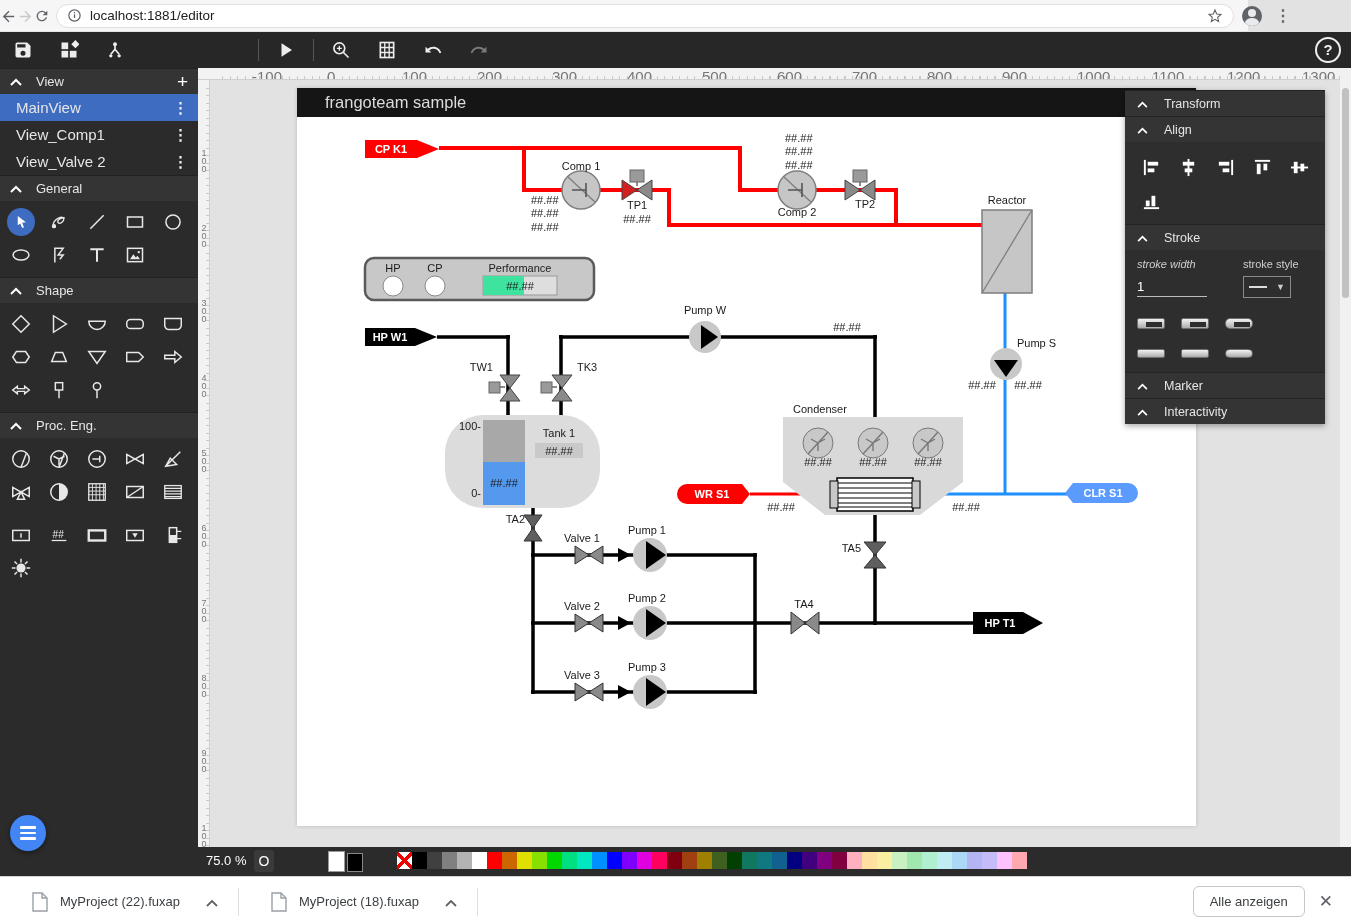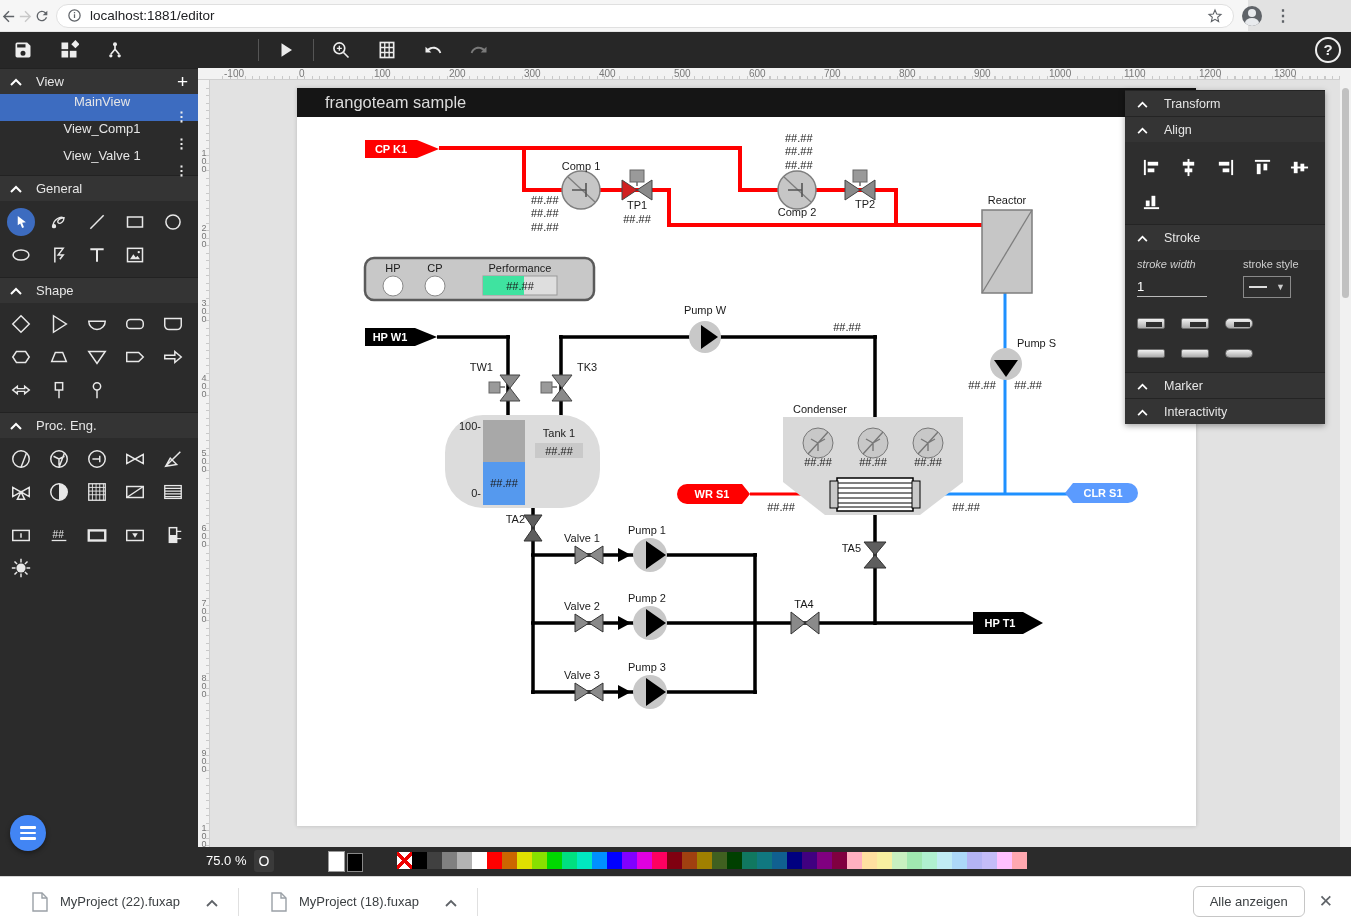--- a/index.html
+++ b/index.html
@@ -28,39 +28,39 @@
   .tb-help { position:absolute; right:10px; top:5px; width:26px; height:26px; border:2px solid #EEE;
     border-radius:50%; color:#EEE; text-align:center; line-height:22px; font-weight:bold; font-size:15px; cursor:pointer; }
 
   
   .sidebar { position:absolute; left:0; top:68px; width:198px; height:808px; background:#2B2B2B; color:#E6E6E6; }
   .sb-header { height:26px; background:#343434; display:flex; align-items:center; padding:0 10px;
     font-size:13px; border-top:1px solid #222; }
   .sb-header .chev { margin-right:14px; }
   .sb-header .plus { margin-left:auto; font-size:19px; color:#FFF; cursor:pointer; }
   .view-list .view-item { height:27px; display:flex; align-items:center; padding:0 10px 0 16px;
-    font-size:13px; cursor:pointer;flex-direction:column; }
+    font-size:15px; cursor:pointer; }
   .view-item.selected { background:#3D6CC0; }
   .view-item .kebab { margin-left:auto; font-weight:bold; color:#EEE; letter-spacing:0; cursor:pointer; }
   .tool-grid { display:flex; flex-wrap:wrap; padding:4px 0 6px 2px; }
   .tool-cell { width:38px; height:33px; display:flex; align-items:center; justify-content:center; cursor:pointer; }
   .tool-cell.sel { }
   .sel-circle { width:28px; height:28px; border-radius:50%; background:#3D6CC0; display:flex; align-items:center; justify-content:center; }
   .fab { position:absolute; left:10px; top:747px; width:36px; height:36px; border-radius:50%;
     background:#4285F4; display:flex; flex-direction:column; align-items:center; justify-content:center; gap:3px; cursor:pointer;
     box-shadow:0 2px 5px rgba(0,0,0,.4); }
   .fab i { display:block; width:16px; height:2.5px; background:#FFF; border-radius:1px; }
 
   
   .ruler-corner { position:absolute; left:198px; top:68px; width:12px; height:12px; background:#EDEDED; border:1px solid #D5D5D5; }
   .ruler-h { position:absolute; left:198px; top:68px; width:1142px; height:12px; background:#F2F2F2;
     border-bottom:1px solid #CFCFCF; overflow:hidden;
     background-image:repeating-linear-gradient(90deg,#C9C9C9 0 1px,transparent 1px 7.5px);
     background-size:100% 4px; background-position:24px 8px; background-repeat:no-repeat; }
-  .htick { position:absolute; top:0px; font-size:10px; color:#777; transform:translateX(2px); }
+  .htick { position:absolute; top:0px; font-size:15px; color:#777; transform:translateX(2px);margin-left:28px; }
   .ruler-v { position:absolute; left:198px; top:80px; width:12px; height:767px; background:#F2F2F2;
     border-right:1px solid #CFCFCF; overflow:hidden;
     background-image:repeating-linear-gradient(180deg,#C9C9C9 0 1px,transparent 1px 7.5px);
     background-size:4px 100%; background-position:8px 8px; background-repeat:no-repeat; }
   .vtick { position:absolute; left:1px; font-size:9px; color:#777; writing-mode:vertical-lr; text-orientation:upright; letter-spacing:-2px; }
   .canvas-area { position:absolute; left:210px; top:80px; width:1130px; height:767px; background:#E2E2E2; }
   .scroll-v { position:absolute; right:0; top:68px; width:11px; height:808px; background:#F1F1F1; }
   .scroll-v .thumb { position:absolute; left:2px; top:20px; width:7px; height:210px; background:#C1C1C1; border-radius:4px; }
 
   .page { position:absolute; left:87px; top:8px; width:899px; height:738px; background:#FFFFFF;
@@ -218,21 +218,21 @@
     <div class="view-list">
         <div class="view-item selected">
           <span>MainView</span>
           <span class="kebab">⋮</span>
         </div>
         <div class="view-item">
           <span>View_Comp1</span>
           <span class="kebab">⋮</span>
         </div>
         <div class="view-item">
-          <span>View_Valve 1</span>
+          <span>View_Valve 2</span>
           <span class="kebab">⋮</span>
         </div>
       </div>
 
     <div class="sb-header">
       <span class="chev"><svg width="12" height="8" viewBox="0 0 12 8">
             <path d="M1,7l5-5l5,5" stroke="#FFF" stroke-width="2" fill="none"></path>
           </svg></span>
       <span>General</span>
     </div>

